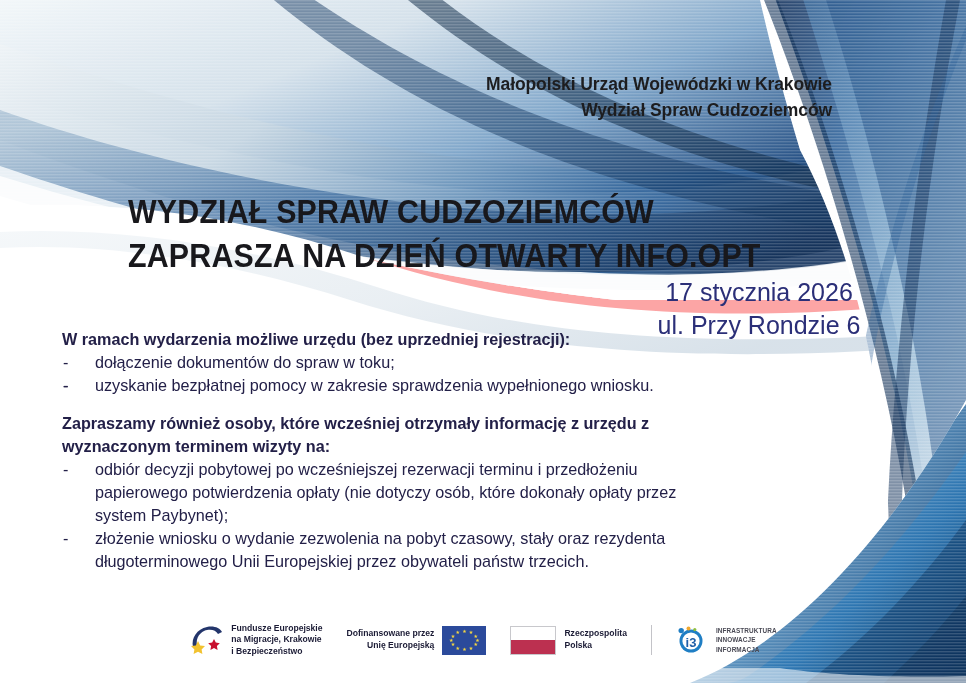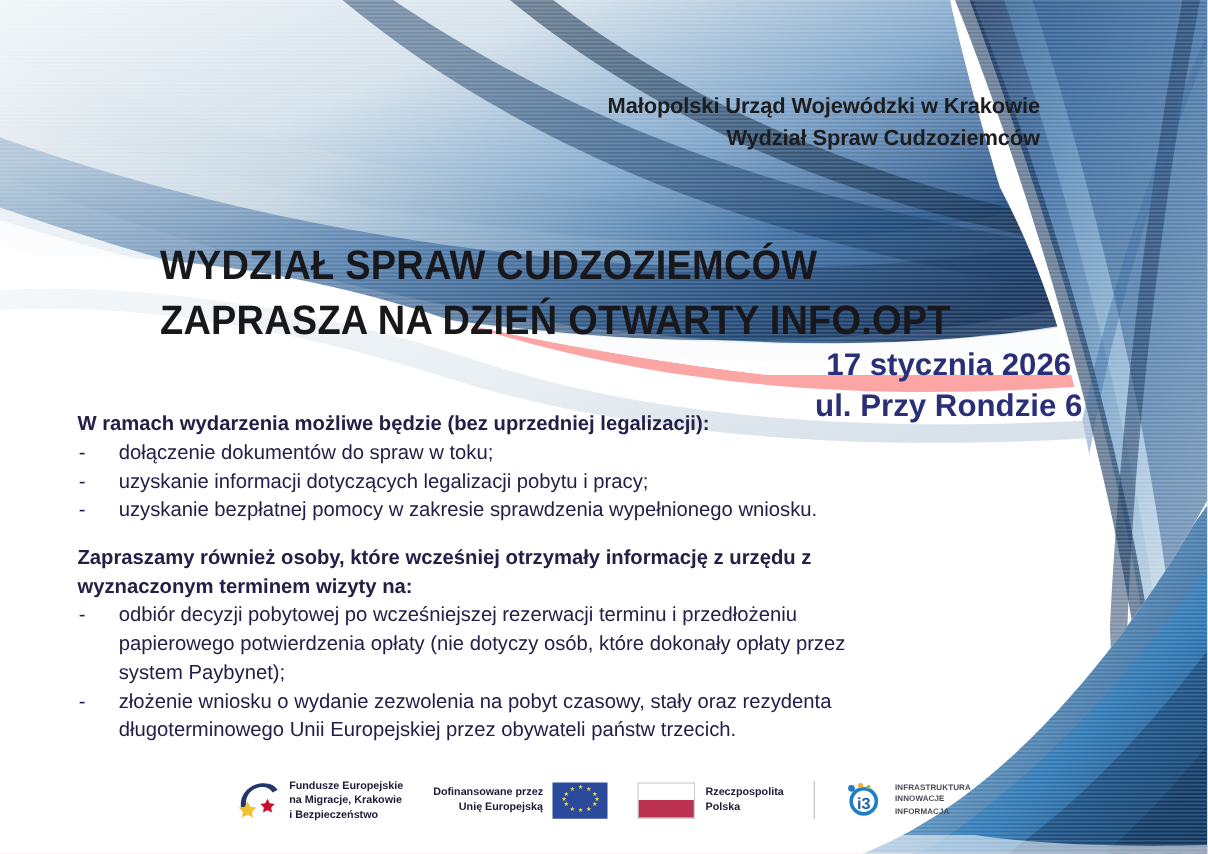--- a/index.html
+++ b/index.html
@@ -58,21 +58,21 @@
   }
 
   
   .event-info {
     position: absolute;
     top: 276px;
     left: 634px;
     width: 250px;
     text-align: center;
     color: #2b2f78;
-    font-weight: bold;
+    font-weight: normal;
     font-size: 25px;
     line-height: 1.33;
     white-space: nowrap;
   }
 
   
   .body-copy {
     position: absolute;
     top: 328px;
     left: 62px;
@@ -302,29 +302,28 @@
     <div>ZAPRASZA NA DZIEŃ OTWARTY INFO.OPT</div>
   </div>
 
   <div class="event-info">
     <div>17 stycznia 2026</div>
     <div>ul. Przy Rondzie 6</div>
   </div>
 
   <div class="body-copy">
 
-    <p class="lead">W ramach wydarzenia możliwe będzie (bez uprzedniej legalizacji):</p>
+    <p class="lead">W ramach wydarzenia możliwe urzędu (bez uprzedniej rejestracji):</p>
     <ul class="dashlist">
       <li>
         <span class="dash">-</span>
         <span>dołączenie dokumentów do spraw w toku;</span>
       </li>
       <li>
         <span class="dash">-</span>
-        <span>uzyskanie informacji dotyczących legalizacji pobytu i pracy;</span>
       </li>
       <li>
         <span class="dash">-</span>
         <span>uzyskanie bezpłatnej pomocy w zakresie sprawdzenia wypełnionego wniosku.</span>
       </li>
     </ul>
 
     <p class="lead second">Zapraszamy również osoby, które wcześniej otrzymały informację z urzędu z wyznaczonym terminem wizyty na:</p>
     <ul class="dashlist">
       <li>

